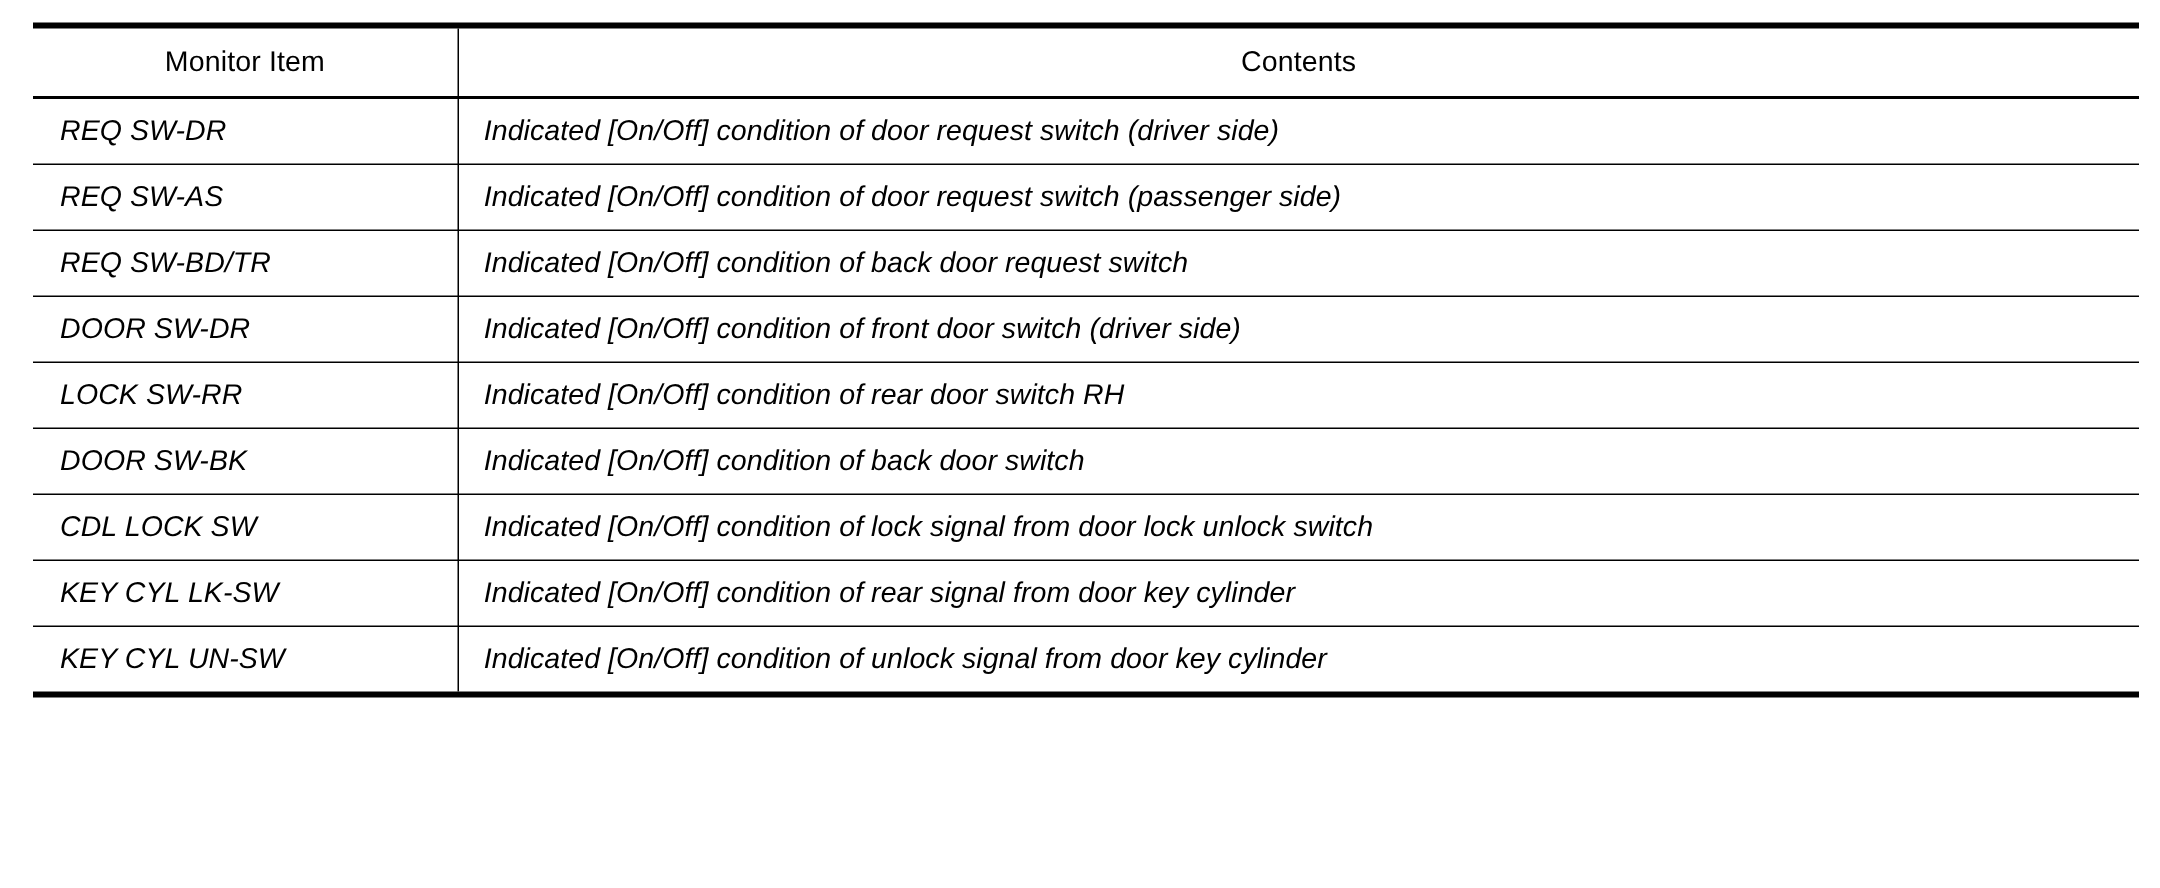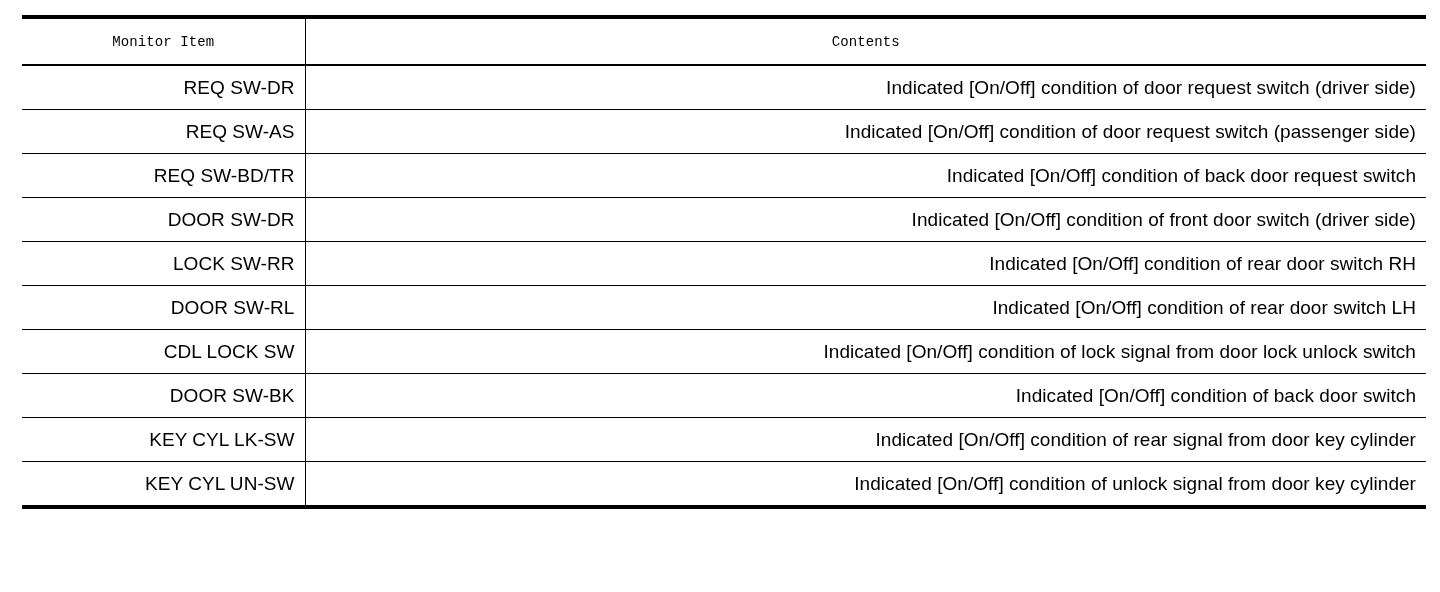--- a/index.html
+++ b/index.html
@@ -56,37 +56,37 @@
 
   
   table.monitor-table th.cell-item,
   table.monitor-table td.cell-item {
     border-right: 1.5px solid #000000;
   }
 
   th.cell-item, th.cell-content {
     height: 45px;
     font-weight: normal;
-    font-size: 14px;
+    font-size: 19px;
     text-align: center;
     vertical-align: middle;
     padding: 0;
     letter-spacing: 0.1px;
-    font-family: Liberation Mono, monospace;
   }
 
   td.cell-item, td.cell-content {
     height: 43px;
     font-size: 19px;
     font-weight: normal;
-    text-align: right;
+    text-align: left;
     vertical-align: middle;
     padding: 0 10px 0 18px;
     letter-spacing: 0.05px;
     white-space: nowrap;
+    font-style: italic;
   }
 
   td.cell-content {
     padding-left: 17px;
   }
 </style>
 </head>
 <body>
 
 <div class="page">
@@ -117,30 +117,26 @@
           </tr>
           <tr class="data-row">
             <td class="cell-item">DOOR SW-DR</td>
             <td class="cell-content">Indicated [On/Off] condition of front door switch (driver side)</td>
           </tr>
           <tr class="data-row">
             <td class="cell-item">LOCK SW-RR</td>
             <td class="cell-content">Indicated [On/Off] condition of rear door switch RH</td>
           </tr>
           <tr class="data-row">
-            <td class="cell-item">DOOR SW-RL</td>
-            <td class="cell-content">Indicated [On/Off] condition of rear door switch LH</td>
+            <td class="cell-item">DOOR SW-BK</td>
+            <td class="cell-content">Indicated [On/Off] condition of back door switch</td>
           </tr>
           <tr class="data-row">
             <td class="cell-item">CDL LOCK SW</td>
             <td class="cell-content">Indicated [On/Off] condition of lock signal from door lock unlock switch</td>
-          </tr>
-          <tr class="data-row">
-            <td class="cell-item">DOOR SW-BK</td>
-            <td class="cell-content">Indicated [On/Off] condition of back door switch</td>
           </tr>
           <tr class="data-row">
             <td class="cell-item">KEY CYL LK-SW</td>
             <td class="cell-content">Indicated [On/Off] condition of rear signal from door key cylinder</td>
           </tr>
           <tr class="data-row last-row">
             <td class="cell-item">KEY CYL UN-SW</td>
             <td class="cell-content">Indicated [On/Off] condition of unlock signal from door key cylinder</td>
           </tr>
         </tbody>

